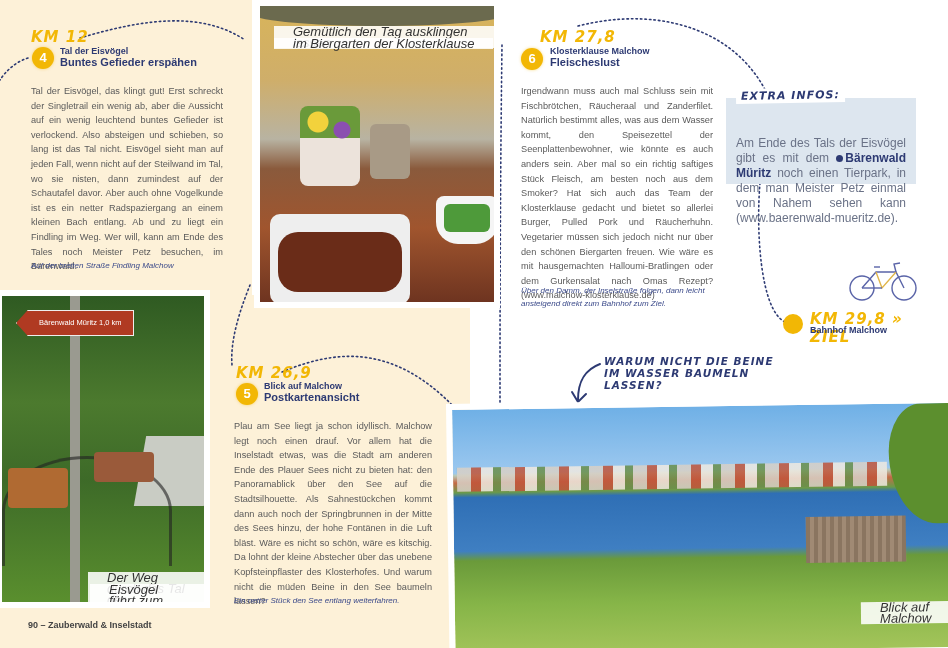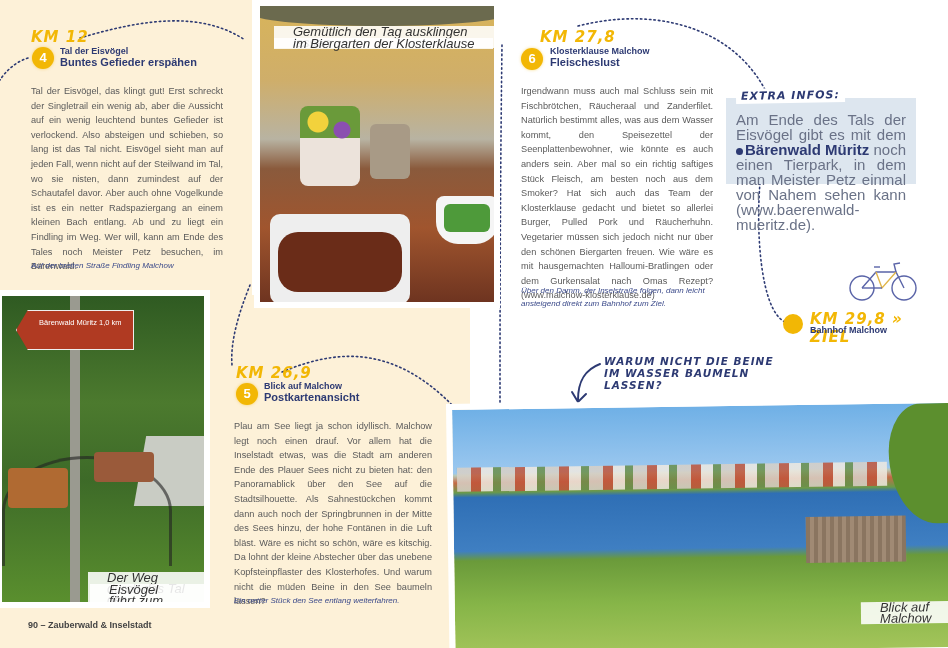--- a/index.html
+++ b/index.html
@@ -13,21 +13,21 @@
     .subtitle { position: absolute; font-size: 9px; font-weight: bold; color: #2d3a73; }
     .title { position: absolute; font-size: 11px; font-weight: bold; color: #2d3a73; }
     .body-text { position: absolute; font-size: 9.2px; line-height: 14.6px; color: #5a5a5a; text-align: justify; hyphens: auto; }
     .direction { position: absolute; font-size: 8px; font-style: italic; color: #3b4a8a; line-height: 13px; }
 
     .photo { position: absolute; border: 6px solid #fff; overflow: hidden; }
     .caption { position: absolute; background: rgba(255,255,255,.88); font-size: 13px; font-style: italic; color: #333; padding: 0 19px; line-height: 11px; }
 
     .extra-box { position: absolute; left: 726px; top: 98px; width: 190px; height: 86px; background: #dde6ef; padding: 14px 10px 6px 10px; }
     .extra-label { position: absolute; left: 736px; top: 88px; background: #fff; color: #2d3a73; font-family: "DejaVu Sans", sans-serif; font-style: italic; font-weight: bold; font-size: 11px; padding: 1px 5px; letter-spacing: 1px; transform: rotate(-1deg); }
-    .extra-text { font-size: 15px; line-height: 15px; color: #6a7287; text-align: justify; }
+    .extra-text { font-size: 12px; line-height: 15px; color: #6a7287; text-align: justify; margin-top: 24px; }
     .extra-text b { color: #2d3a73; }
     .dot { display: inline-block; width: 7px; height: 7px; border-radius: 50%; background: #2d3a73; margin: 0 2px 0 0; }
 
     .handnote { position: absolute; left: 604px; top: 355px; font-family: "DejaVu Sans", sans-serif; font-style: italic; font-weight: bold; color: #2d3a73; font-size: 10.5px; line-height: 12px; letter-spacing: 1px; }
 
     .footer { position: absolute; left: 28px; top: 620px; font-size: 9px; font-weight: bold; color: #444; }
     svg.route { position: absolute; left: 0; top: 0; pointer-events: none; }
   </style>
 </head>
 <body>
@@ -102,21 +102,21 @@
 </svg>
 
 <div>
   <div style="position:absolute;left:783px;top:314px;width:20px;height:20px;border-radius:50%;background:#f2b705;"></div>
   <div class="km" style="left:810px;top:310px;">KM 29,8 » ZIEL</div>
   <div class="subtitle" style="left:810px;top:325px;">Bahnhof Malchow</div>
 </div>
 
 <div class="photo" style="left:-4px;top:290px;width:214px;height:318px;background:linear-gradient(180deg,#2f5a22 0%,#4c7a2e 35%,#3d6a28 60%,#5a8f2e 100%);">
   <div style="position:absolute;left:68px;top:0;width:10px;height:320px;background:#9a9a90;"></div>
-  <div style="position:absolute;left:14px;top:14px;width:118px;height:40px;background:#b03a22;border:1.5px solid #eee;clip-path:polygon(10% 0,100% 0,100% 100%,10% 100%,0 50%);color:#fff;font-size:7.5px;line-height:24px;padding-left:22px;">Bärenwald Müritz   1,0 km</div>
+  <div style="position:absolute;left:14px;top:14px;width:118px;height:26px;background:#b03a22;border:1.5px solid #eee;clip-path:polygon(10% 0,100% 0,100% 100%,10% 100%,0 50%);color:#fff;font-size:7.5px;line-height:24px;padding-left:22px;">Bärenwald Müritz   1,0 km</div>
   <div style="position:absolute;left:138px;top:140px;width:70px;height:70px;background:#c9ccc4;transform:skewX(-10deg);"></div>
   <div style="position:absolute;left:0;top:160px;width:170px;height:110px;border-radius:50% 50% 0 0;border:3px solid #222;border-bottom:none;opacity:.6;"></div>
   <div style="position:absolute;left:92px;top:156px;width:60px;height:30px;background:#9a5a3a;border-radius:4px;"></div>
   <div style="position:absolute;left:6px;top:172px;width:60px;height:40px;background:#b06a32;border-radius:4px;"></div>
   <div class="caption" style="left:86px;top:276px;">Der Weg durch das Tal der</div>
   <div class="caption" style="left:88px;top:288px;">Eisvögel führt zum Bärenwald</div>
 </div>
 
 <div>
   <div class="km" style="left:236px;top:364px;">KM 26,9</div>

